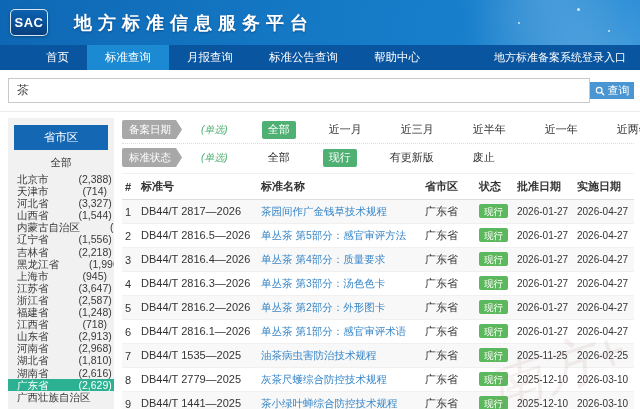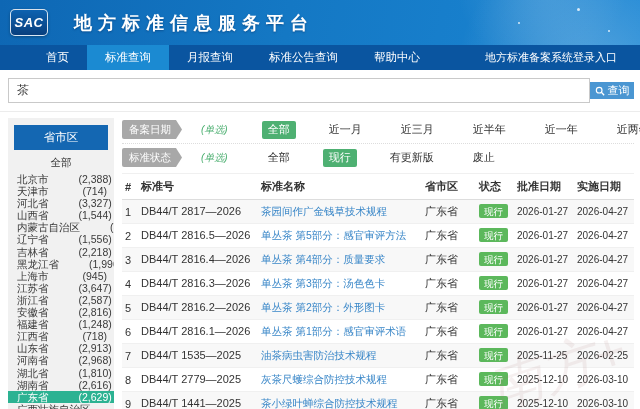--- a/index.html
+++ b/index.html
@@ -9,32 +9,32 @@
   
   .header { height:45px; position:relative; display:flex; align-items:center;
     background:linear-gradient(100deg,#0e67b4 0%, var(--brand-blue,#1478c4) 45%, #1b86d4 100%); }
   .header-deco { position:absolute; right:0; top:0; width:280px; height:45px; pointer-events:none;
     background:
       radial-gradient(circle at 82% 160%, rgba(255,255,255,.25), rgba(255,255,255,0) 55%),
       radial-gradient(circle at 65% -40%, rgba(255,255,255,.14), rgba(255,255,255,0) 45%); }
   .dot { position:absolute; background:#fff; border-radius:50%; opacity:.8; }
   .logo-box { margin-left:10px; width:38px; height:27px; border-radius:5px;
     background:linear-gradient(180deg,#0d62b0,#083f7e); border:1px solid rgba(255,255,255,.85);
-    color:#fff; font-weight:bold; font-style:italic; font-size:13px;
+    color:#fff; font-weight:bold; font-size:13px;
     display:flex; align-items:center; justify-content:center; letter-spacing:.5px;
     box-shadow:0 1px 3px rgba(0,0,0,.3); }
   .site-title { color:#fff; font-size:18px; font-weight:bold; letter-spacing:6px;
     margin-left:26px; text-shadow:0 1px 2px rgba(0,40,90,.45); }
 
   
   .nav { height:25px; background:var(--nav-blue,#0a55a0); display:flex; align-items:stretch;
     padding-left:28px; color:#fff; font-size:11.5px; }
   .nav-item { padding:0 18px; display:flex; align-items:center; cursor:pointer; }
   .nav-item.active { background:var(--active-blue,#1b8ad2); }
-  .nav-login { margin-left:auto; padding-right:23px; display:flex; align-items:center;
+  .nav-login { margin-left:auto; padding-right:14px; display:flex; align-items:center;
     font-size:11px; cursor:pointer; }
 
   
   .search-area { padding:8px 6px 8px 8px; display:flex; align-items:center;
     border-bottom:1px solid #ececec; }
   .search-input { flex:1; height:25px; border:1px solid #c9c9c9; padding:0 8px;
     font-size:12px; color:#333; outline:none; }
   .btn { height:17px; border:none; color:#fff; font-size:11px; display:flex;
     align-items:center; justify-content:center; gap:3px; cursor:pointer; }
   .btn-query { width:44px; background:var(--query-blue,#4a96d2); }
@@ -167,24 +167,20 @@
         </div>
         <div class="side-item">
           <span class="side-name">江苏省</span>
           <span class="side-count">(3,647)</span>
         </div>
         <div class="side-item">
           <span class="side-name">浙江省</span>
           <span class="side-count">(2,587)</span>
         </div>
         <div class="side-item">
-          <span class="side-name">安徽省</span>
-          <span class="side-count">(2,816)</span>
-        </div>
-        <div class="side-item">
           <span class="side-name">福建省</span>
           <span class="side-count">(1,248)</span>
         </div>
         <div class="side-item">
           <span class="side-name">江西省</span>
           <span class="side-count">(718)</span>
         </div>
         <div class="side-item">
           <span class="side-name">山东省</span>
           <span class="side-count">(2,913)</span>

